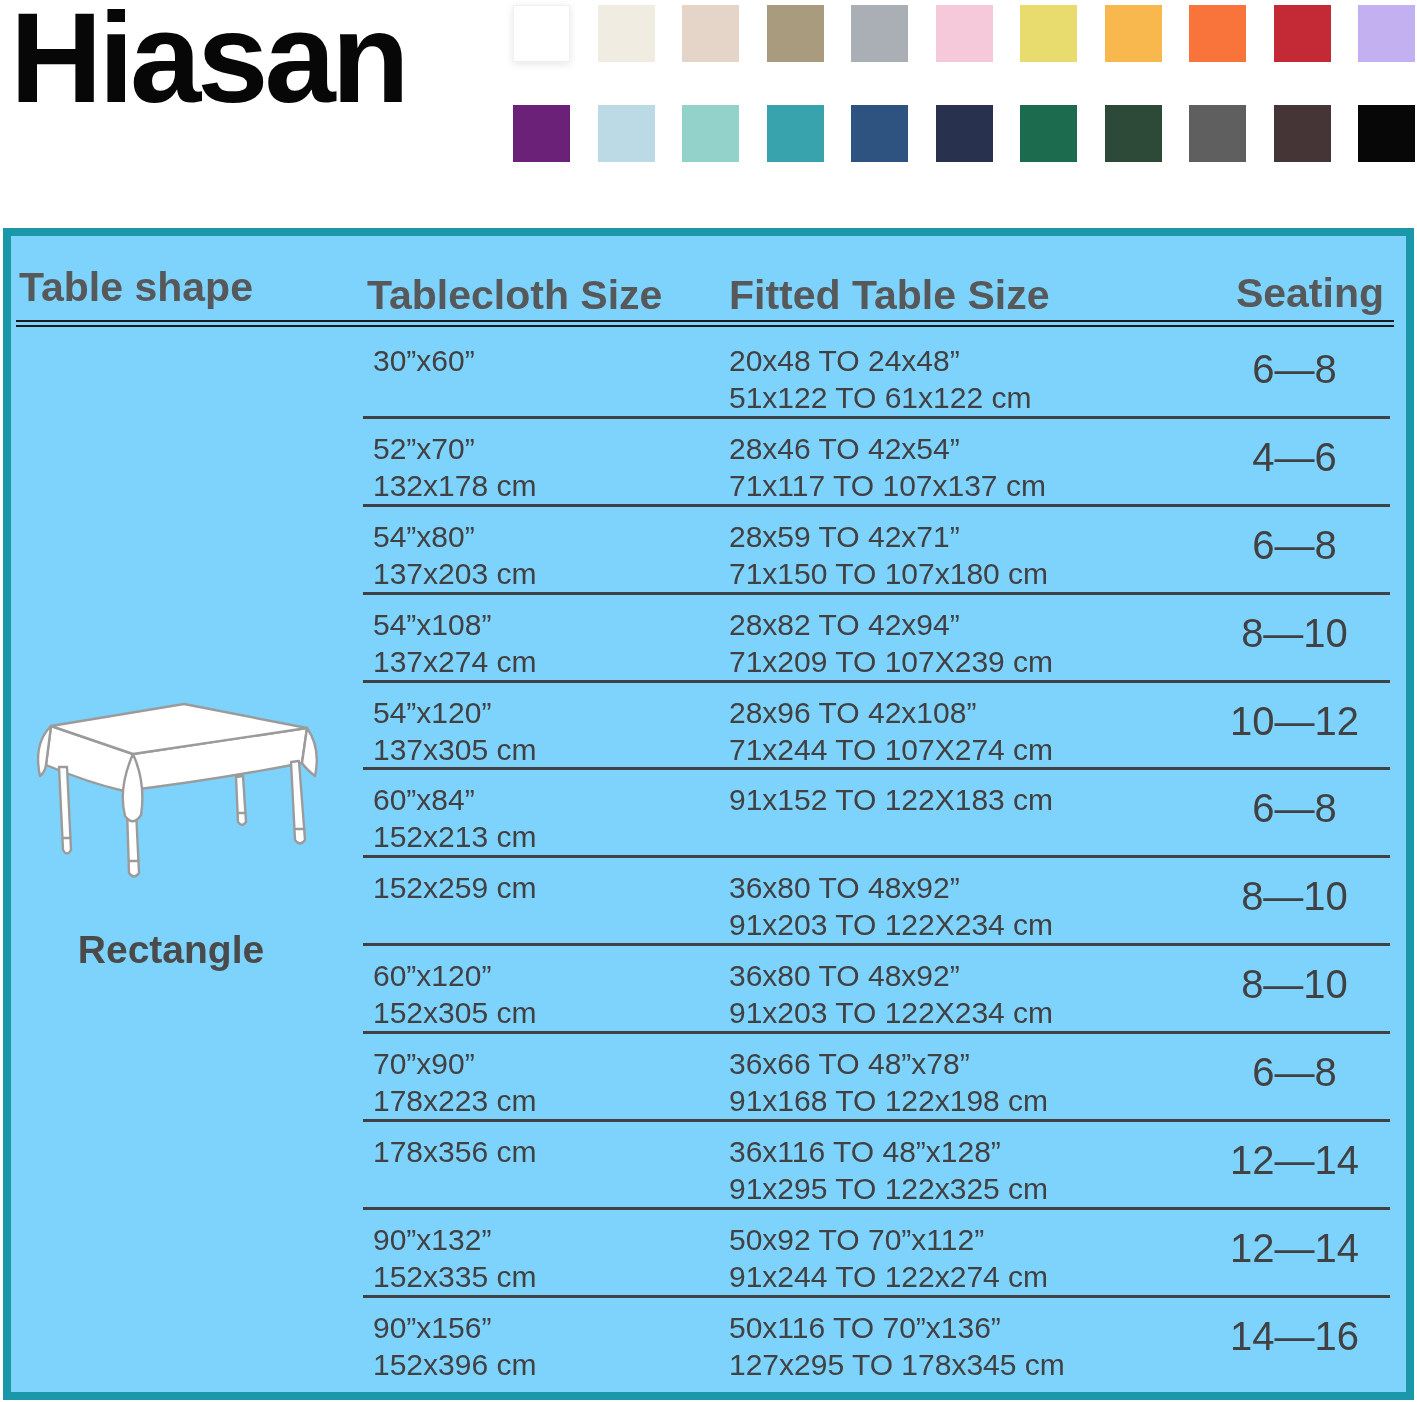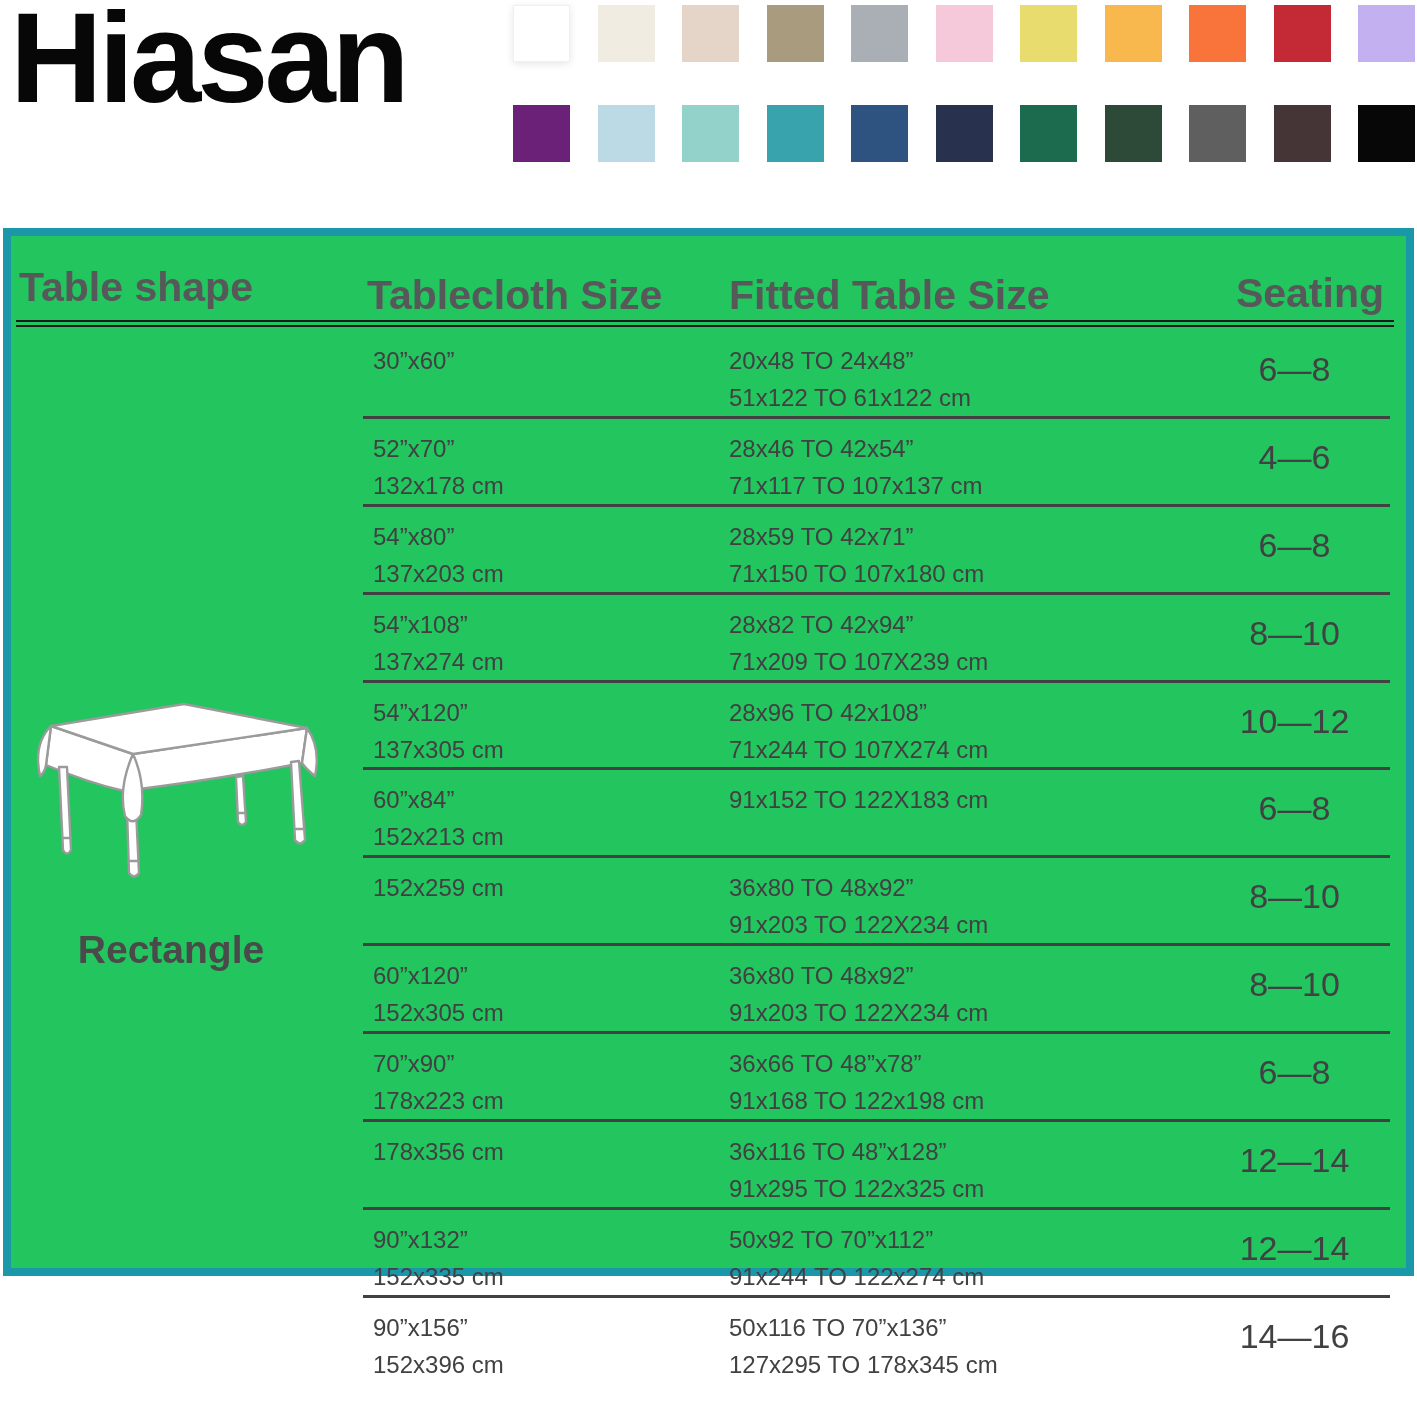--- a/index.html
+++ b/index.html
@@ -15,22 +15,22 @@
   }
   .palette{
     position:absolute;left:513px;top:5px;
     display:flex;flex-direction:column;gap:43px;
   }
   .swatch-row{display:flex;gap:27.5px;}
   .swatch{width:57px;height:57px;box-sizing:border-box;}
   .swatch.white{border:1px solid #f0f0f0;box-shadow:0 2px 8px rgba(0,0,0,0.10);}
   
   .frame{
-    position:absolute;left:3px;top:228px;width:1411px;height:1048px;
-    box-sizing:border-box;border:8px solid #1A97A9;background:#22c55e;
+    position:absolute;left:3px;top:228px;width:1411px;height:1172px;
+    box-sizing:border-box;border:8px solid #1A97A9;background:#7dd3fc;
   }
   .hdr{
     position:absolute;font-size:41px;font-weight:bold;color:#57585A;
     white-space:nowrap;
   }
   .hdr.h1{left:8px;top:28px;}
   .hdr.h2{left:356px;top:36px;}
   .hdr.h3{left:718px;top:36px;}
   .hdr.h4{right:22px;top:34px;margin-left:12px;}
   .rule{
@@ -47,24 +47,24 @@
   
   .rows{
     position:absolute;left:352px;right:16px;top:95px;
   }
   .size-row{
     box-sizing:border-box;height:87.9px;
     border-bottom:3px solid #414042;
     display:grid;grid-template-columns:356px 480px 1fr;
   }
   .size-row:last-child{border-bottom:none;}
-  .cell{padding:11px 0 0 10px;font-size:24px;line-height:37px;color:#414042;white-space:nowrap;}
+  .cell{padding:11px 0 0 10px;font-size:30px;line-height:37px;color:#414042;white-space:nowrap;}
   .cell.c3{
     display:flex;justify-content:center;align-items:flex-start;
-    padding:18px 0 0 0;font-size:34px;line-height:40px;
+    padding:18px 0 0 0;font-size:40px;line-height:40px;
   }
 </style>
 </head>
 <body>
 
 <div class="logo">Hiasan</div>
 
 <div class="palette" id="swatch-rows">
     <div class="swatch-row">
       <div class="swatch white" style="background: rgb(255, 255, 255);"></div>

